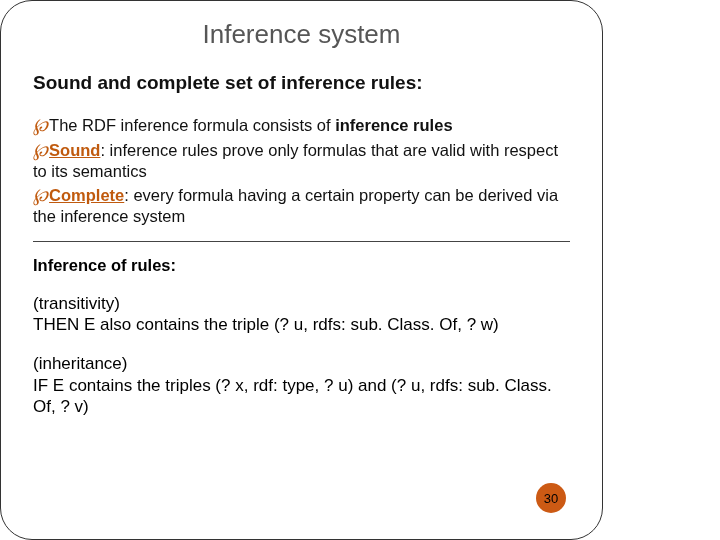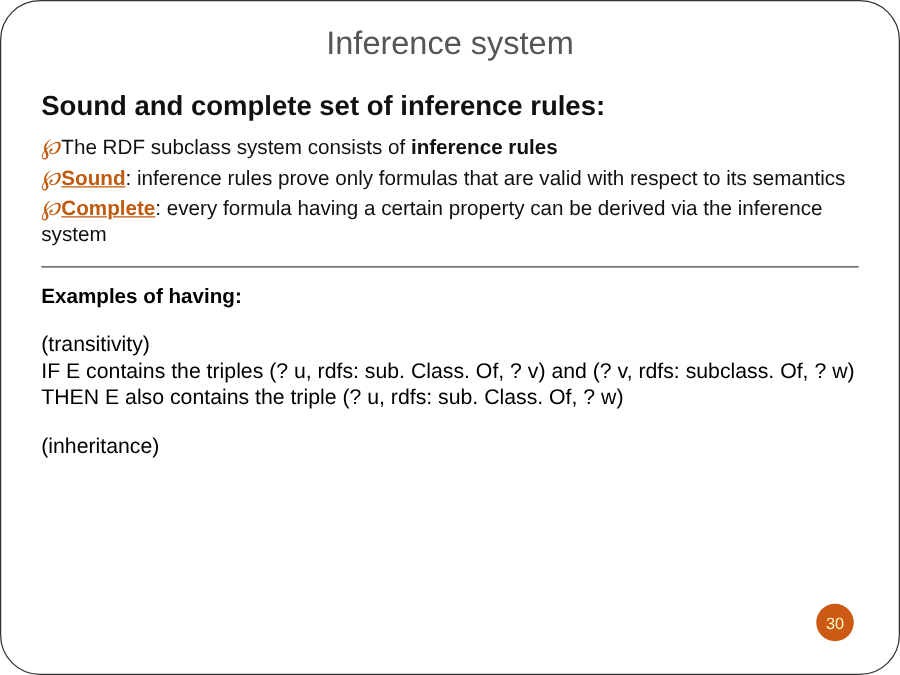--- a/index.html
+++ b/index.html
@@ -1,35 +1,35 @@
 <!DOCTYPE html>
 <html><head>
 <meta charset="utf-8">
 <style>
   * { box-sizing: border-box; margin: 0; padding: 0; }
   html, body { width: 720px; height: 540px; font-family: Arial, Helvetica, sans-serif; background: #fff; }
   .slide {
-    width: 720px; height: 540px;
+    width: 603px; height: 540px;
     border: 1px solid #333;
     border-radius: 32px;
     position: relative;
     padding: 18px 32px 32px 32px;
   }
   .title {
     text-align: center;
     font-size: 26px;
     color: #565656;
     font-weight: normal;
     margin-bottom: 22px;
   }
   .heading {
     font-weight: bold;
-    font-size: 22px;
+    font-size: 19px;
     color: #111;
-    margin-bottom: 8px;
+    margin-bottom: 20px;
   }
   .bullet {
     font-size: 16.5px;
     color: #111;
     line-height: 1.25;
     margin-bottom: 2px;
   }
   .bullet-glyph {
     font-family: "Times New Roman", serif;
     font-style: italic;
@@ -64,57 +64,57 @@
     line-height: 1.25;
     margin-bottom: 18px;
   }
   .page-num {
     position: absolute;
     right: 36px;
     bottom: 26px;
     width: 30px; height: 30px;
     border-radius: 50%;
     background: #cc5a14;
-    color: #fef9c3;
+    color: #000000;
     font-size: 13px;
     display: flex;
     align-items: center;
     justify-content: center;
   }
 </style>
 </head>
 <body>
 
 <div class="slide">
 
   <h1 class="title">Inference system</h1>
 
   <div class="heading">Sound and complete set of inference rules:</div>
 
   <div class="bullet">
-    <span class="bullet-glyph">℘</span><span>The RDF subclass system consists of </span><span class="keyword-plain">inference rules</span>
+    <span class="bullet-glyph">℘</span><span>The RDF inference formula consists of </span><span class="keyword-plain">inference rules</span>
   </div>
 
   <div class="bullet">
     <span class="bullet-glyph">℘</span><span class="keyword">Sound</span><span>: inference rules prove only formulas that are valid with respect to its semantics</span>
   </div>
 
   <div class="bullet">
     <span class="bullet-glyph">℘</span><span class="keyword">Complete</span><span>: every formula having a certain property can be derived via the inference system</span>
   </div>
 
   <hr class="divider">
 
-  <div class="examples-heading">Examples of having:</div>
+  <div class="examples-heading">Inference of rules:</div>
 
   <div class="rule-block">
     <div>(transitivity)</div>
-    <div>IF E contains the triples (? u, rdfs: sub. Class. Of, ? v) and (? v, rdfs: subclass. Of, ? w)</div>
     <div>THEN E also contains the triple (? u, rdfs: sub. Class. Of, ? w)</div>
   </div>
 
   <div class="rule-block">
     <div>(inheritance)</div>
+    <div>IF E contains the triples (? x, rdf: type, ? u) and (? u, rdfs: sub. Class. Of, ? v)</div>
   </div>
 
   <div class="page-num">30</div>
 
 </div>
 
 </body></html>

